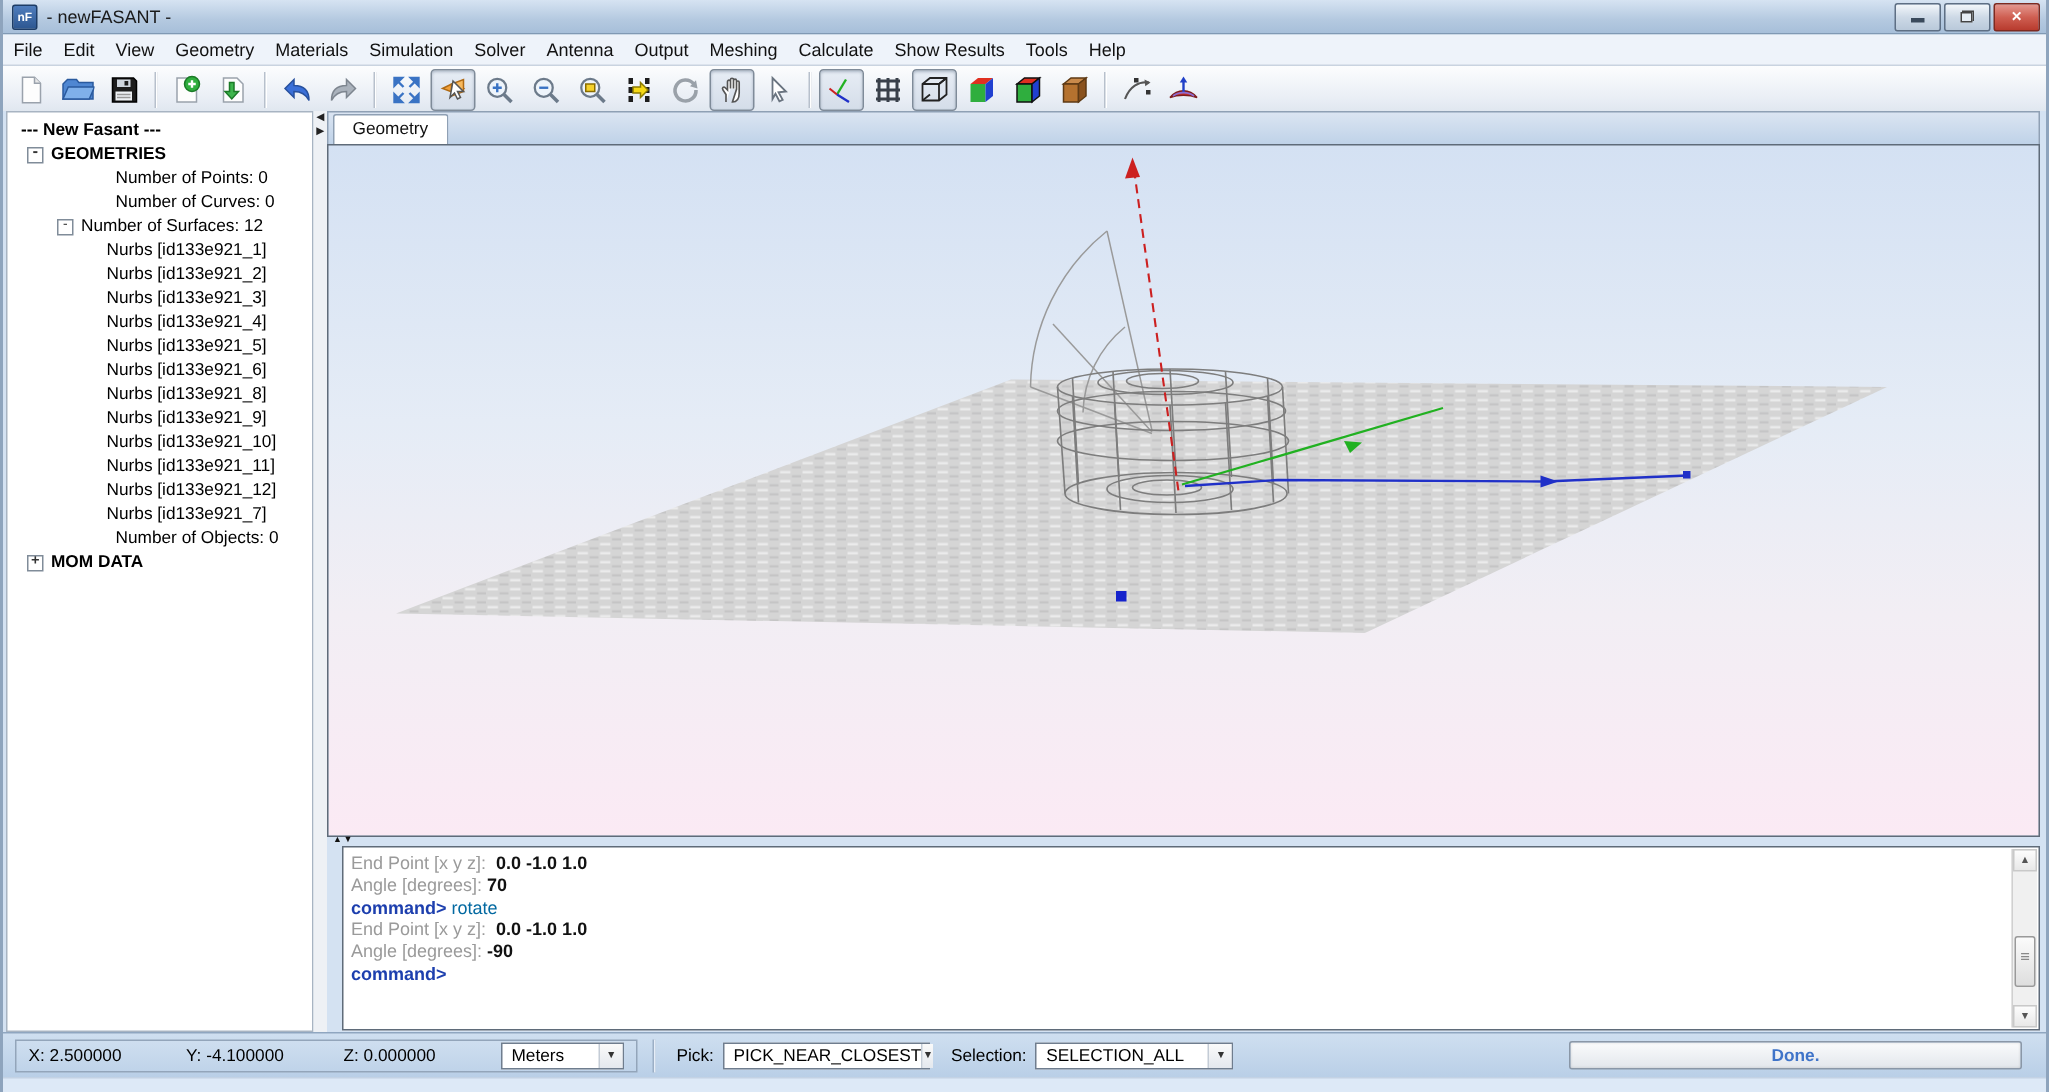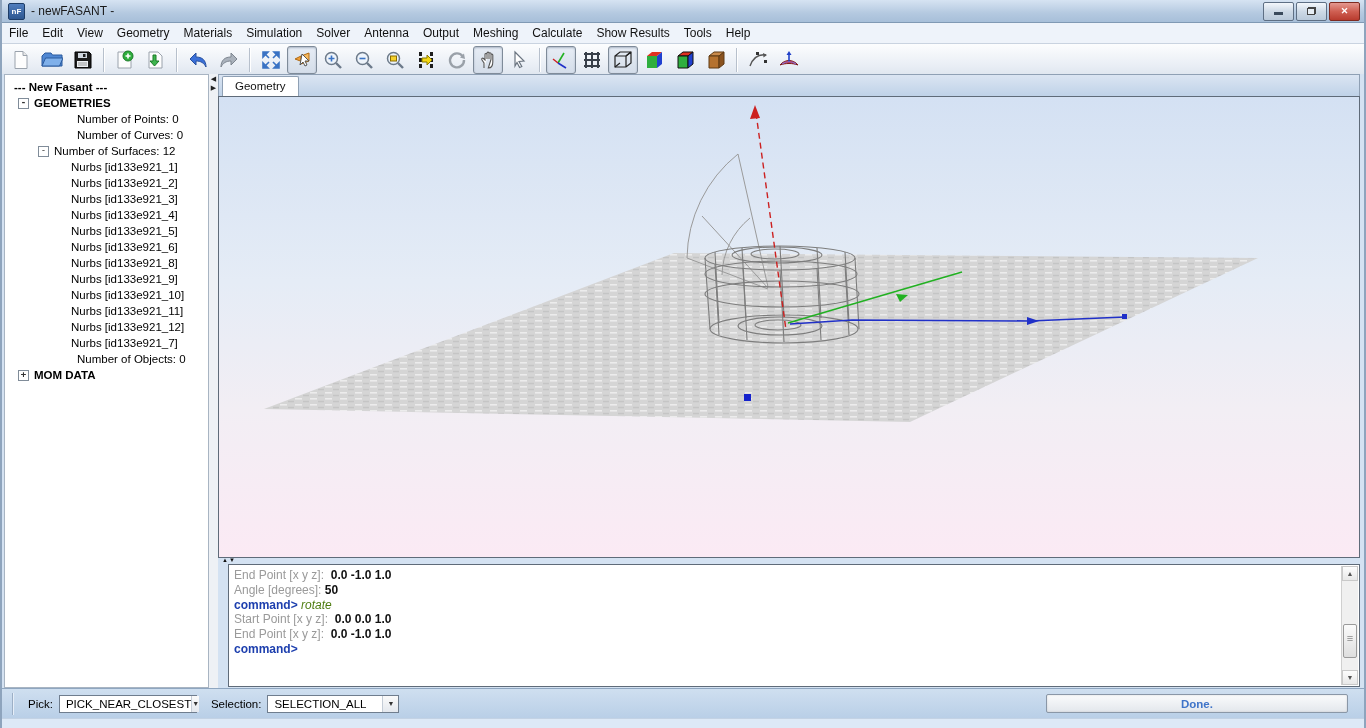--- a/index.html
+++ b/index.html
@@ -53,21 +53,21 @@
             background:linear-gradient(#d4e1f3 0%,#e5ecf6 40%,#f2eef4 68%,#fbeaf4 100%);overflow:hidden;}
   .viewport svg{position:absolute;left:0;top:0;}
   .console-split{height:6px;position:relative;}
   .console-split .csarr{position:absolute;left:4px;top:-1px;font-size:6px;color:#111;letter-spacing:1px;}
   .console{position:relative;height:123px;background:#fff;border:1px solid #5f6b79;box-sizing:border-box;
            font-size:12px;padding:3px 20px 0 5px;overflow:hidden;margin-left:10px;}
   .cl{white-space:pre;line-height:14.8px;}
   .cl .lab{color:#9a9a9a;}
   .cl .val{color:#111;font-weight:bold;}
   .cl .cmd{color:#1d3fae;font-weight:bold;}
-  .cl .cmdval{color:#4d7c0f;font-style:italic;}
+  .cl .cmdval{color:#0369a1;}
   .vscroll{position:absolute;right:1px;top:1px;bottom:1px;width:16px;background:#f0f0f0;border-left:1px solid #d0d0d0;}
   .sbtn{height:15px;display:flex;align-items:center;justify-content:center;font-size:7px;color:#555;
         background:linear-gradient(#fdfdfd,#e8e8e8);border:1px solid #c9c9c9;box-sizing:border-box;}
   .sbtn.bottom{position:absolute;bottom:0;left:0;right:0;}
   .sthumb{position:absolute;left:1px;right:1px;top:58px;height:32px;background:linear-gradient(#fbfbfb,#dedede);
           border:1px solid #9a9a9a;border-radius:2px;}
   .sthumb:after{content:"≡";position:absolute;left:0;right:0;top:7px;text-align:center;font-size:11px;color:#888;}
   
   .statusbar{position:absolute;left:0;top:688px;width:1366px;height:30px;background:linear-gradient(#cfdff0,#b9cfe7);
              border-top:1px solid #8fa6c0;display:flex;align-items:center;font-size:11.5px;color:#000;box-sizing:border-box;}
@@ -440,35 +440,44 @@
           <rect x="525" y="297" width="7" height="7" fill="#1522cc"></rect>
         </svg>
       </div>
 
       <div class="console-split">
         <span class="csarr">▲▼</span>
       </div>
 
       <div class="console">
         <div class="cl"><span class="lab">End Point [x y z]:  </span><span class="val">0.0 -1.0 1.0</span></div>
-        <div class="cl"><span class="lab">Angle [degrees]: </span><span class="val">50</span></div>
+        <div class="cl"><span class="lab">Angle [degrees]: </span><span class="val">70</span></div>
         <div class="cl"><span class="cmd">command&gt;</span><span class="cmdval"> rotate</span></div>
-        <div class="cl"><span class="lab">Start Point [x y z]:  </span><span class="val">0.0 0.0 1.0</span></div>
         <div class="cl"><span class="lab">End Point [x y z]:  </span><span class="val">0.0 -1.0 1.0</span></div>
+        <div class="cl"><span class="lab">Angle [degrees]: </span><span class="val">-90</span></div>
         <div class="cl"><span class="cmd">command&gt;</span><span class="cmdval"></span></div>
         <div class="vscroll">
           <div class="sbtn">▲</div>
           <div class="sthumb"></div>
           <div class="sbtn bottom">▼</div>
         </div>
       </div>
     </div>
   </div>
 
   <div class="statusbar">
+    <div class="coordgroup">
+      <span class="coord">X:  2.500000</span>
+      <span class="coord">Y:  -4.100000</span>
+      <span class="coord">Z:  0.000000</span>
+      <div class="dropdown dd-meters">
+        <span>Meters</span>
+        <span class="dd-arrow">▼</span>
+      </div>
+    </div>
     <div class="etched"></div>
     <span class="slabel">Pick:</span>
     <div class="dropdown dd-pick">
       <span>PICK_NEAR_CLOSEST</span>
       <span class="dd-arrow">▼</span>
     </div>
     <span class="slabel" style="margin-left:14px;">Selection:</span>
     <div class="dropdown dd-sel">
       <span>SELECTION_ALL</span>
       <span class="dd-arrow">▼</span>

